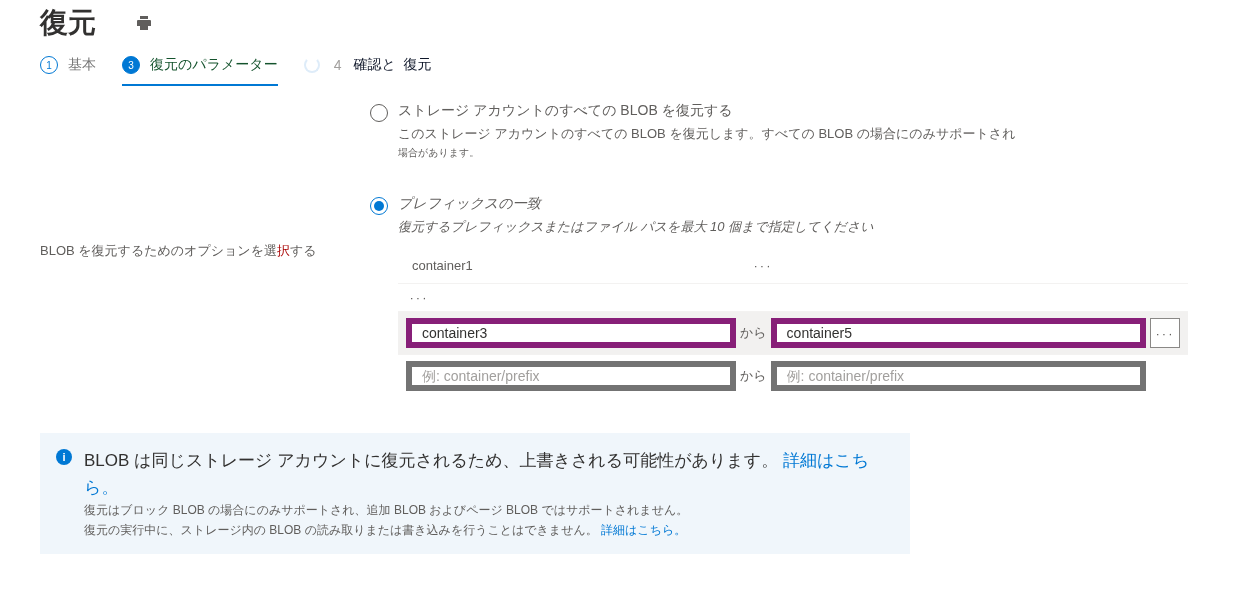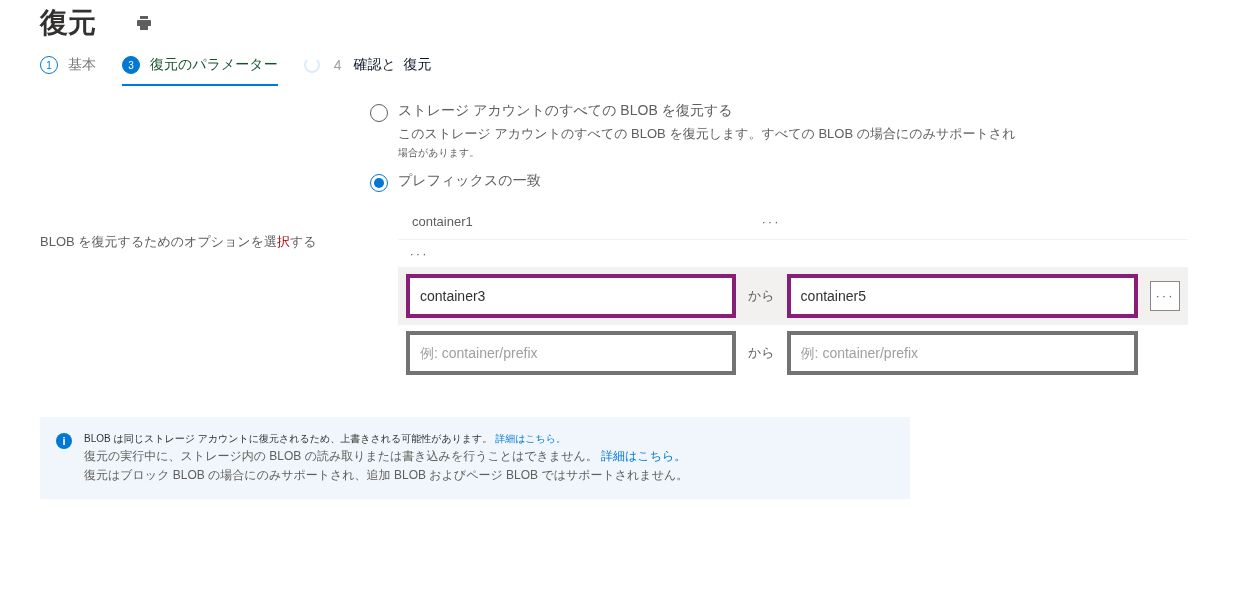--- a/index.html
+++ b/index.html
@@ -116,32 +116,32 @@
   .radio.selected::after {
     content:"";
     position:absolute;
     top:3px;left:3px;right:3px;bottom:3px;
     background:#0078d4;border-radius:50%;
   }
   .radio-title { font-size: 14px; color:#605e5c; }
   .radio-desc  { font-size: 13px; color:#605e5c; margin-top:4px; line-height:1.5; max-width: 700px;}
   .radio-subnote { font-size: 10px; color:#605e5c; margin-top:2px; }
 
-  .radio-block2 { margin-top: 12px; }
+  .radio-block2 { margin-top: 35px; font-style: italic; }
 
   .prefix-table {
     margin-top: 12px;
     margin-left: 28px;
     width: 790px;
   }
   .prefix-row {
     display: flex;
     align-items: center;
     padding: 6px 8px;
-    gap: 12px;
+    gap: 4px;
     border-bottom: 1px solid #f3f2f1;
   }
   .prefix-row:last-child { border-bottom:none; }
   .prefix-row.display .from-cell {
     flex: 0 0 340px;
     padding: 4px 6px;
     color:#605e5c;
   }
   .prefix-row.display .to-cell {
     flex: 1;
@@ -150,22 +150,22 @@
   .to-label { color:#605e5c; margin-right:4px; font-size:13px;}
   .dots-btn {
     width: 26px; text-align:center; cursor:pointer; user-select:none;
     color:#605e5c; letter-spacing:2px;
   }
 
   .prefix-row.input.active {
     background:#f2f1f0;
   }
   .prefix-row.input .tbox {
-    border:4px solid #737373;
-    height: 44px;
+    border:6px solid #737373;
+    height: 30px;
     padding: 0 10px;
     font-size: 14px;
     color:#323130;
     background:#fff;
   }
   .prefix-row.input.active .tbox {
     border-color:#871f78; 
   }
   .prefix-row.input .from-in { flex: 0 0 330px; }
   .prefix-row.input .sep { flex:0 0 auto; color:#605e5c; font-size:13px;}
@@ -184,21 +184,21 @@
     gap:12px;
     align-items:flex-start;
     width: 870px;
   }
   .info-ico {
     width:16px;height:16px;border-radius:50%;background:#0078d4;
     color:#fff;display:flex;align-items:center;justify-content:center;
     font-size:11px;font-weight:bold;flex:0 0 16px;margin-top:2px;
   }
   .info-txt { font-size:12px; color:#605e5c; line-height:1.6;}
-  .info-txt .l1 { color:#323130; font-size:10px; }
+  .info-txt .l1 { color:#323130; font-size:17px; }
   .link { color:#0078d4; cursor:pointer; }
 </style>
 </head>
 <body>
 
 <div class="page">
 
   <div class="header">
     <div class="page-title">復元</div>
     <svg class="print-icon" viewBox="0 0 16 16">
@@ -236,20 +236,21 @@
           <div class="radio-title">ストレージ アカウントのすべての BLOB を復元する</div>
           <div class="radio-desc">このストレージ アカウントのすべての BLOB を復元します。すべての BLOB の場合にのみサポートされ</div>
           <div class="radio-subnote">場合があります。</div>
         </div>
       </div>
 
       <div class="radio-opt radio-block2">
         <div class="radio selected"></div>
         <div>
           <div class="radio-title">プレフィックスの一致</div>
+          <div class="radio-desc">復元するプレフィックスまたはファイル パスを最大 10 個まで指定してください</div>
         </div>
       </div>
 
       <div class="prefix-table">
 
         <div class="prefix-row display">
           <div class="from-cell">container1</div>
           <div class="dots-btn">···</div>
         </div>
 
@@ -276,21 +277,21 @@
     </div>
   </div>
 
   <div class="info-box">
     <div class="info-ico">i</div>
     <div class="info-txt">
       <div class="l1">
         <span>BLOB は同じストレージ アカウントに復元されるため、上書きされる可能性があります。</span>
         <span class="link">詳細はこちら。</span>
       </div>
+      <div>復元はブロック BLOB の場合にのみサポートされ、追加 BLOB およびページ BLOB ではサポートされません。</div>
       <div>
         <span>復元の実行中に、ストレージ内の BLOB の読み取りまたは書き込みを行うことはできません。</span>
         <span class="link">詳細はこちら。</span>
       </div>
-      <div>復元はブロック BLOB の場合にのみサポートされ、追加 BLOB およびページ BLOB ではサポートされません。</div>
     </div>
   </div>
 
 </div>
 
 </body></html>

